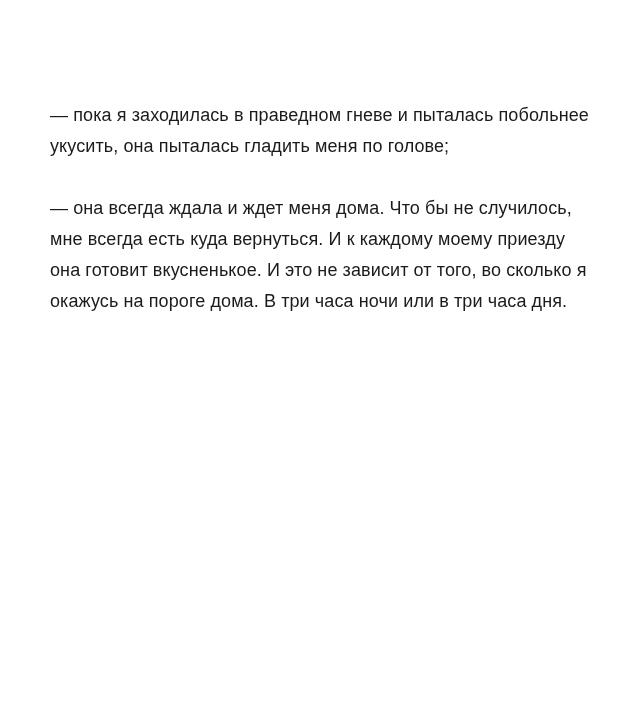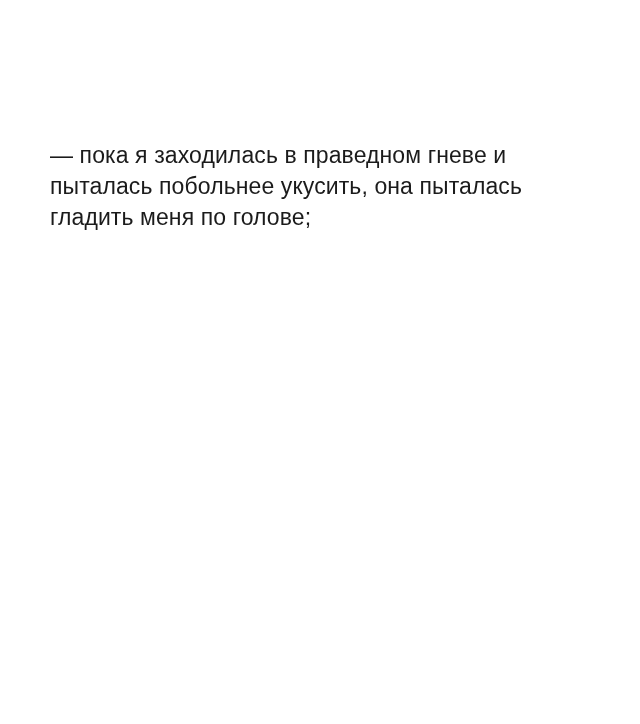--- a/index.html
+++ b/index.html
@@ -20,35 +20,35 @@
     box-sizing: border-box;
     background: #ffffff;
     overflow: hidden;
   }
   .text-body {
     position: absolute;
     left: 50px;
     top: 100px;
     width: 548px;
     color: #1b1b1b;
-    font-size: 23px;
+    font-size: 18px;
     line-height: 31px;
     letter-spacing: 0.1px;
     font-weight: 400;
-    margin-top: 40px;
   }
   .para {
     margin: 0 0 31px 0;
     text-align: left;
     white-space: pre-wrap;
   }
   .para:last-child {
     margin-bottom: 0;
   }
 </style>
 </head>
 <body>
 
 <div class="page">
   <div class="text-body">
     <p class="para">— пока я заходилась в праведном гневе и пыталась побольнее укусить, она пыталась гладить меня по голове;</p>
+    <p class="para">— она всегда ждала и ждет меня дома. Что бы не случилось, мне всегда есть куда вернуться. И к каждому моему приезду она готовит вкусненькое. И это не зависит от того, во сколько я окажусь на пороге дома. В три часа ночи или в три часа дня.</p>
   </div>
 </div>
 
 </body></html>

